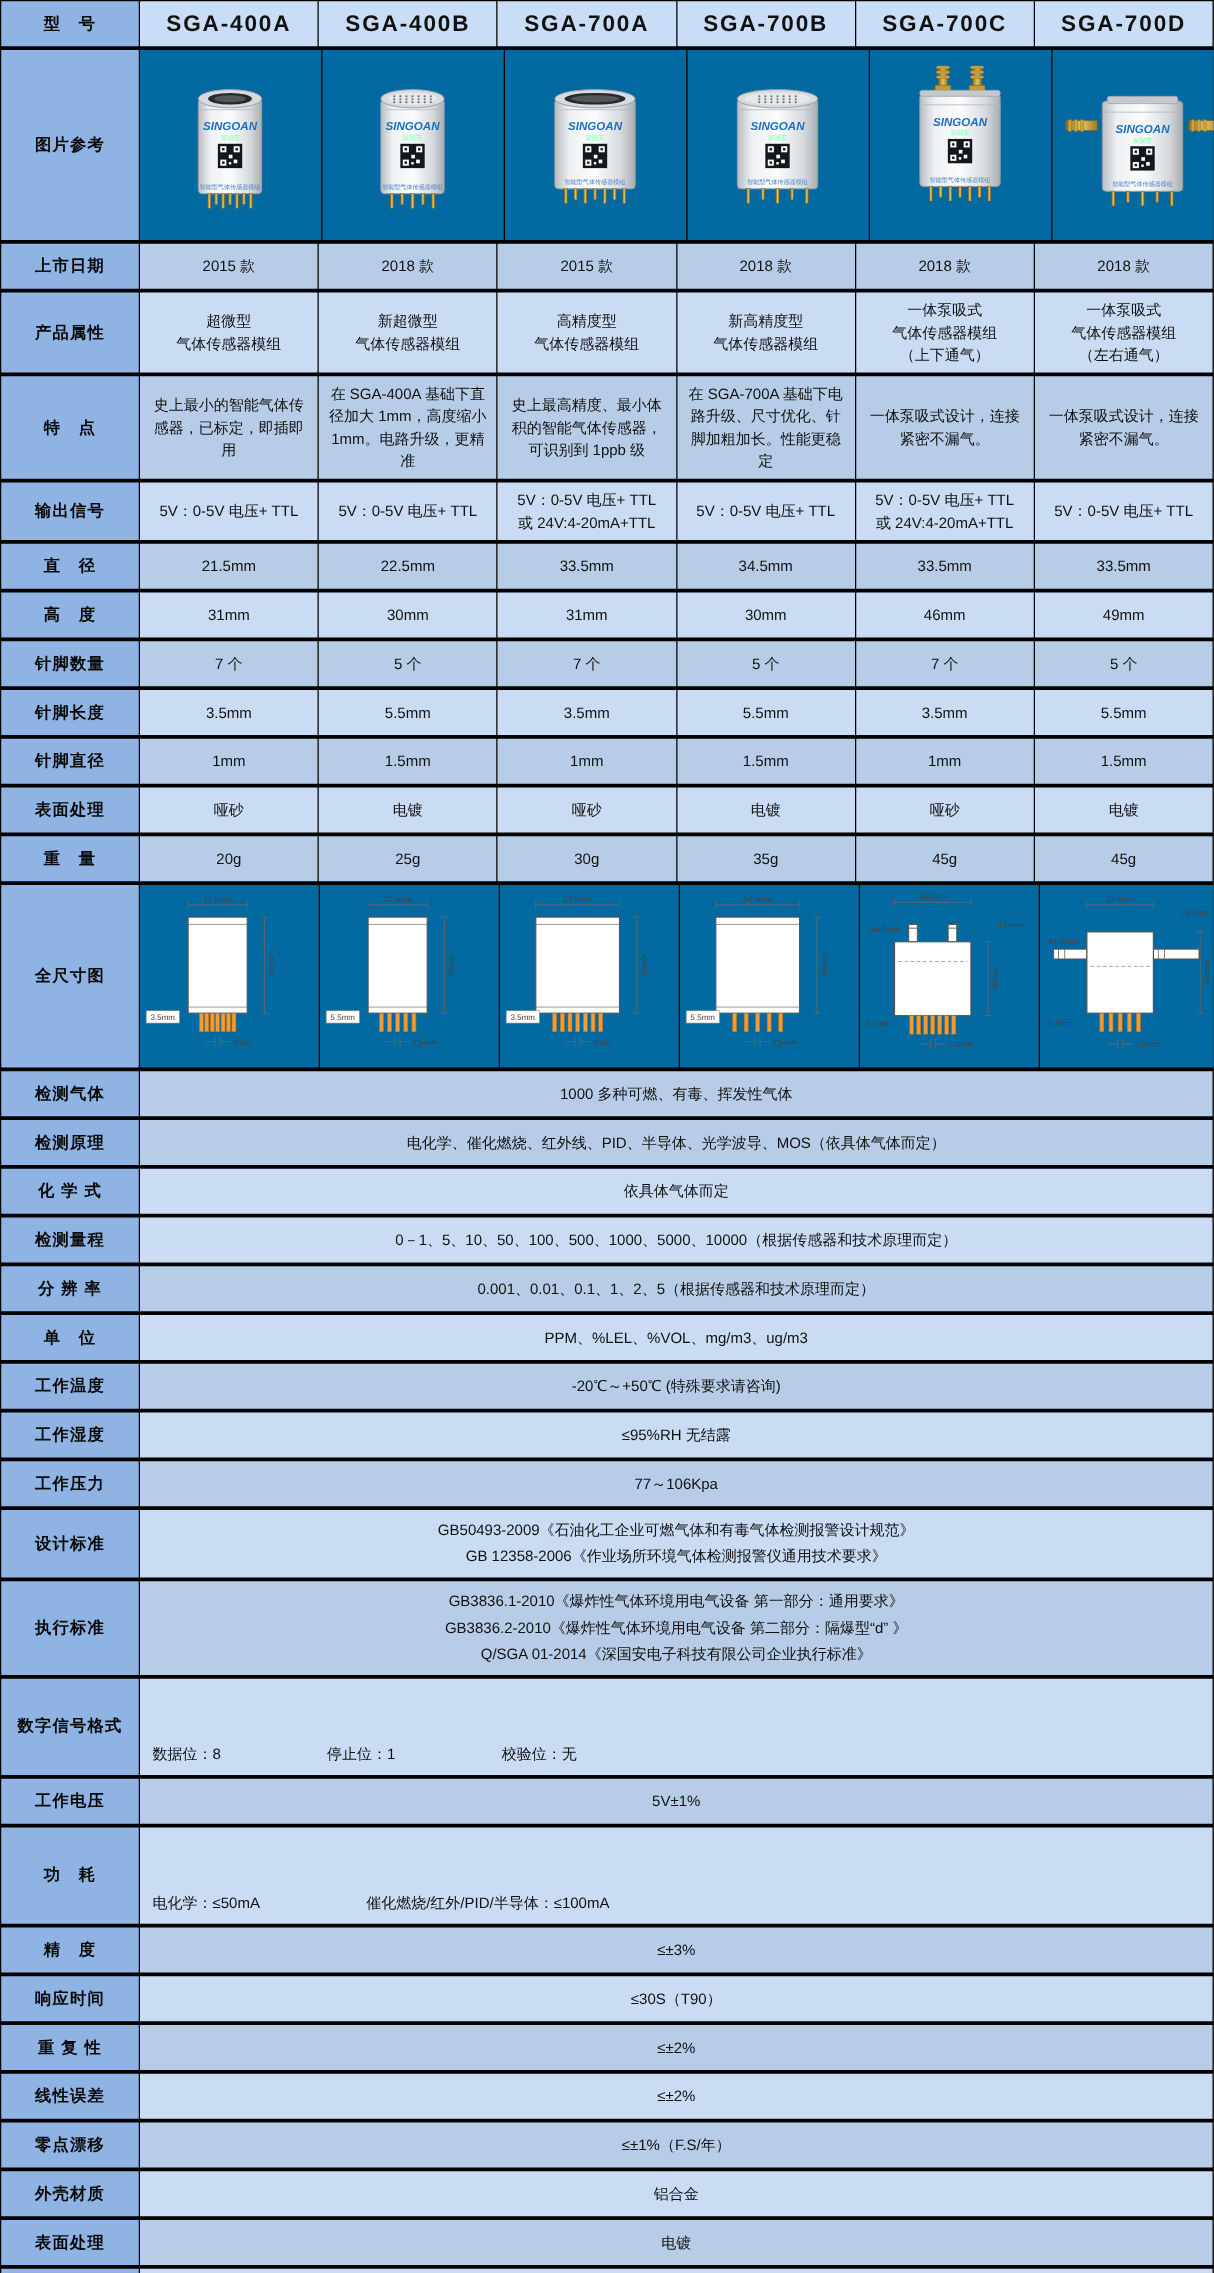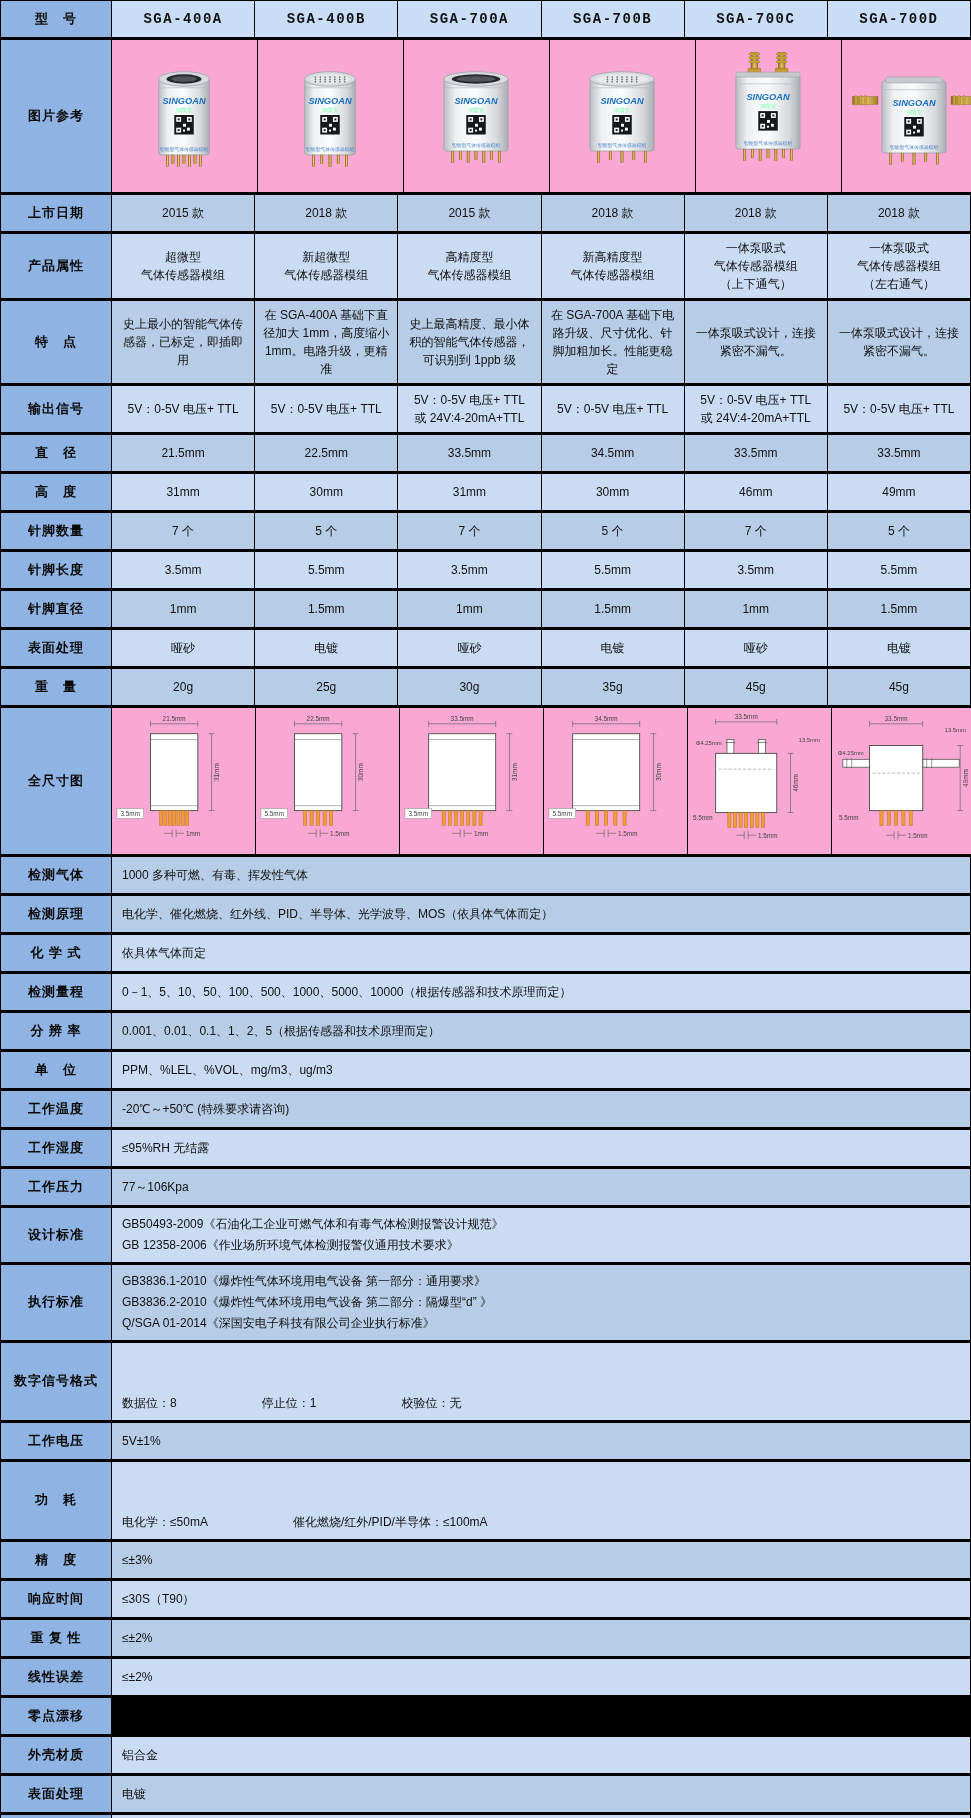--- a/index.html
+++ b/index.html
@@ -31,32 +31,32 @@
     text-align:center;padding:5px 6px;min-height:36px;
   }
   .label-cell{
     background:var(--label-bg);
     font-weight:bold;font-size:13px;color:#0a0a0a;
     display:flex;align-items:center;justify-content:center;text-align:center;
     min-height:36px;padding:4px;letter-spacing:1px;line-height:1.3;
   }
   .dark{background:var(--dark);}
   .light{background:var(--light);}
-  .white{background:#f9a8d4;}
+  .white{background:#0369a1;}
   .header-cell{
     background:var(--header);
-    font-family:Liberation Mono, monospace;
-    font-weight:bold;font-size:14px;letter-spacing:1.5px;
+    font-family:Liberation Sans, sans-serif;
+    font-weight:bold;font-size:18px;letter-spacing:1.5px;
   }
   .val{font-size:12px;line-height:1.5;}
   .val div{width:100%;}
   .photo-cell{padding:2px;min-height:150px;}
   .dims-cell{padding:1px;min-height:146px;}
   .detail-val{
-    align-items:flex-start;justify-content:center;text-align:left;
+    align-items:flex-start;justify-content:center;text-align:center;
     padding:6px 10px;font-size:12px;line-height:1.75;width:100%;
   }
   .detail-val .line{width:100%;}
   .parts-wrap{display:flex;flex-direction:row;align-items:center;margin-top:44px;}
   .parts-wrap .part{margin-right:85px;}
   svg text{font-family:"Liberation Sans", sans-serif;}
 </style>
 </head>
 <body>
 
@@ -914,20 +914,23 @@
       </div>
     </div>
     <div class="trow full">
       <div class="label-cell">线性误差</div>
       <div class="cell detail-val light">
         <div class="line">≤±2%</div>
       </div>
     </div>
     <div class="trow full">
       <div class="label-cell">零点漂移</div>
+      <div class="cell detail-val dark">
+        <div class="line">≤±1%（F.S/年）</div>
+      </div>
     </div>
     <div class="trow full">
       <div class="label-cell">外壳材质</div>
       <div class="cell detail-val light">
         <div class="line">铝合金</div>
       </div>
     </div>
     <div class="trow full">
       <div class="label-cell">表面处理</div>
       <div class="cell detail-val dark">

